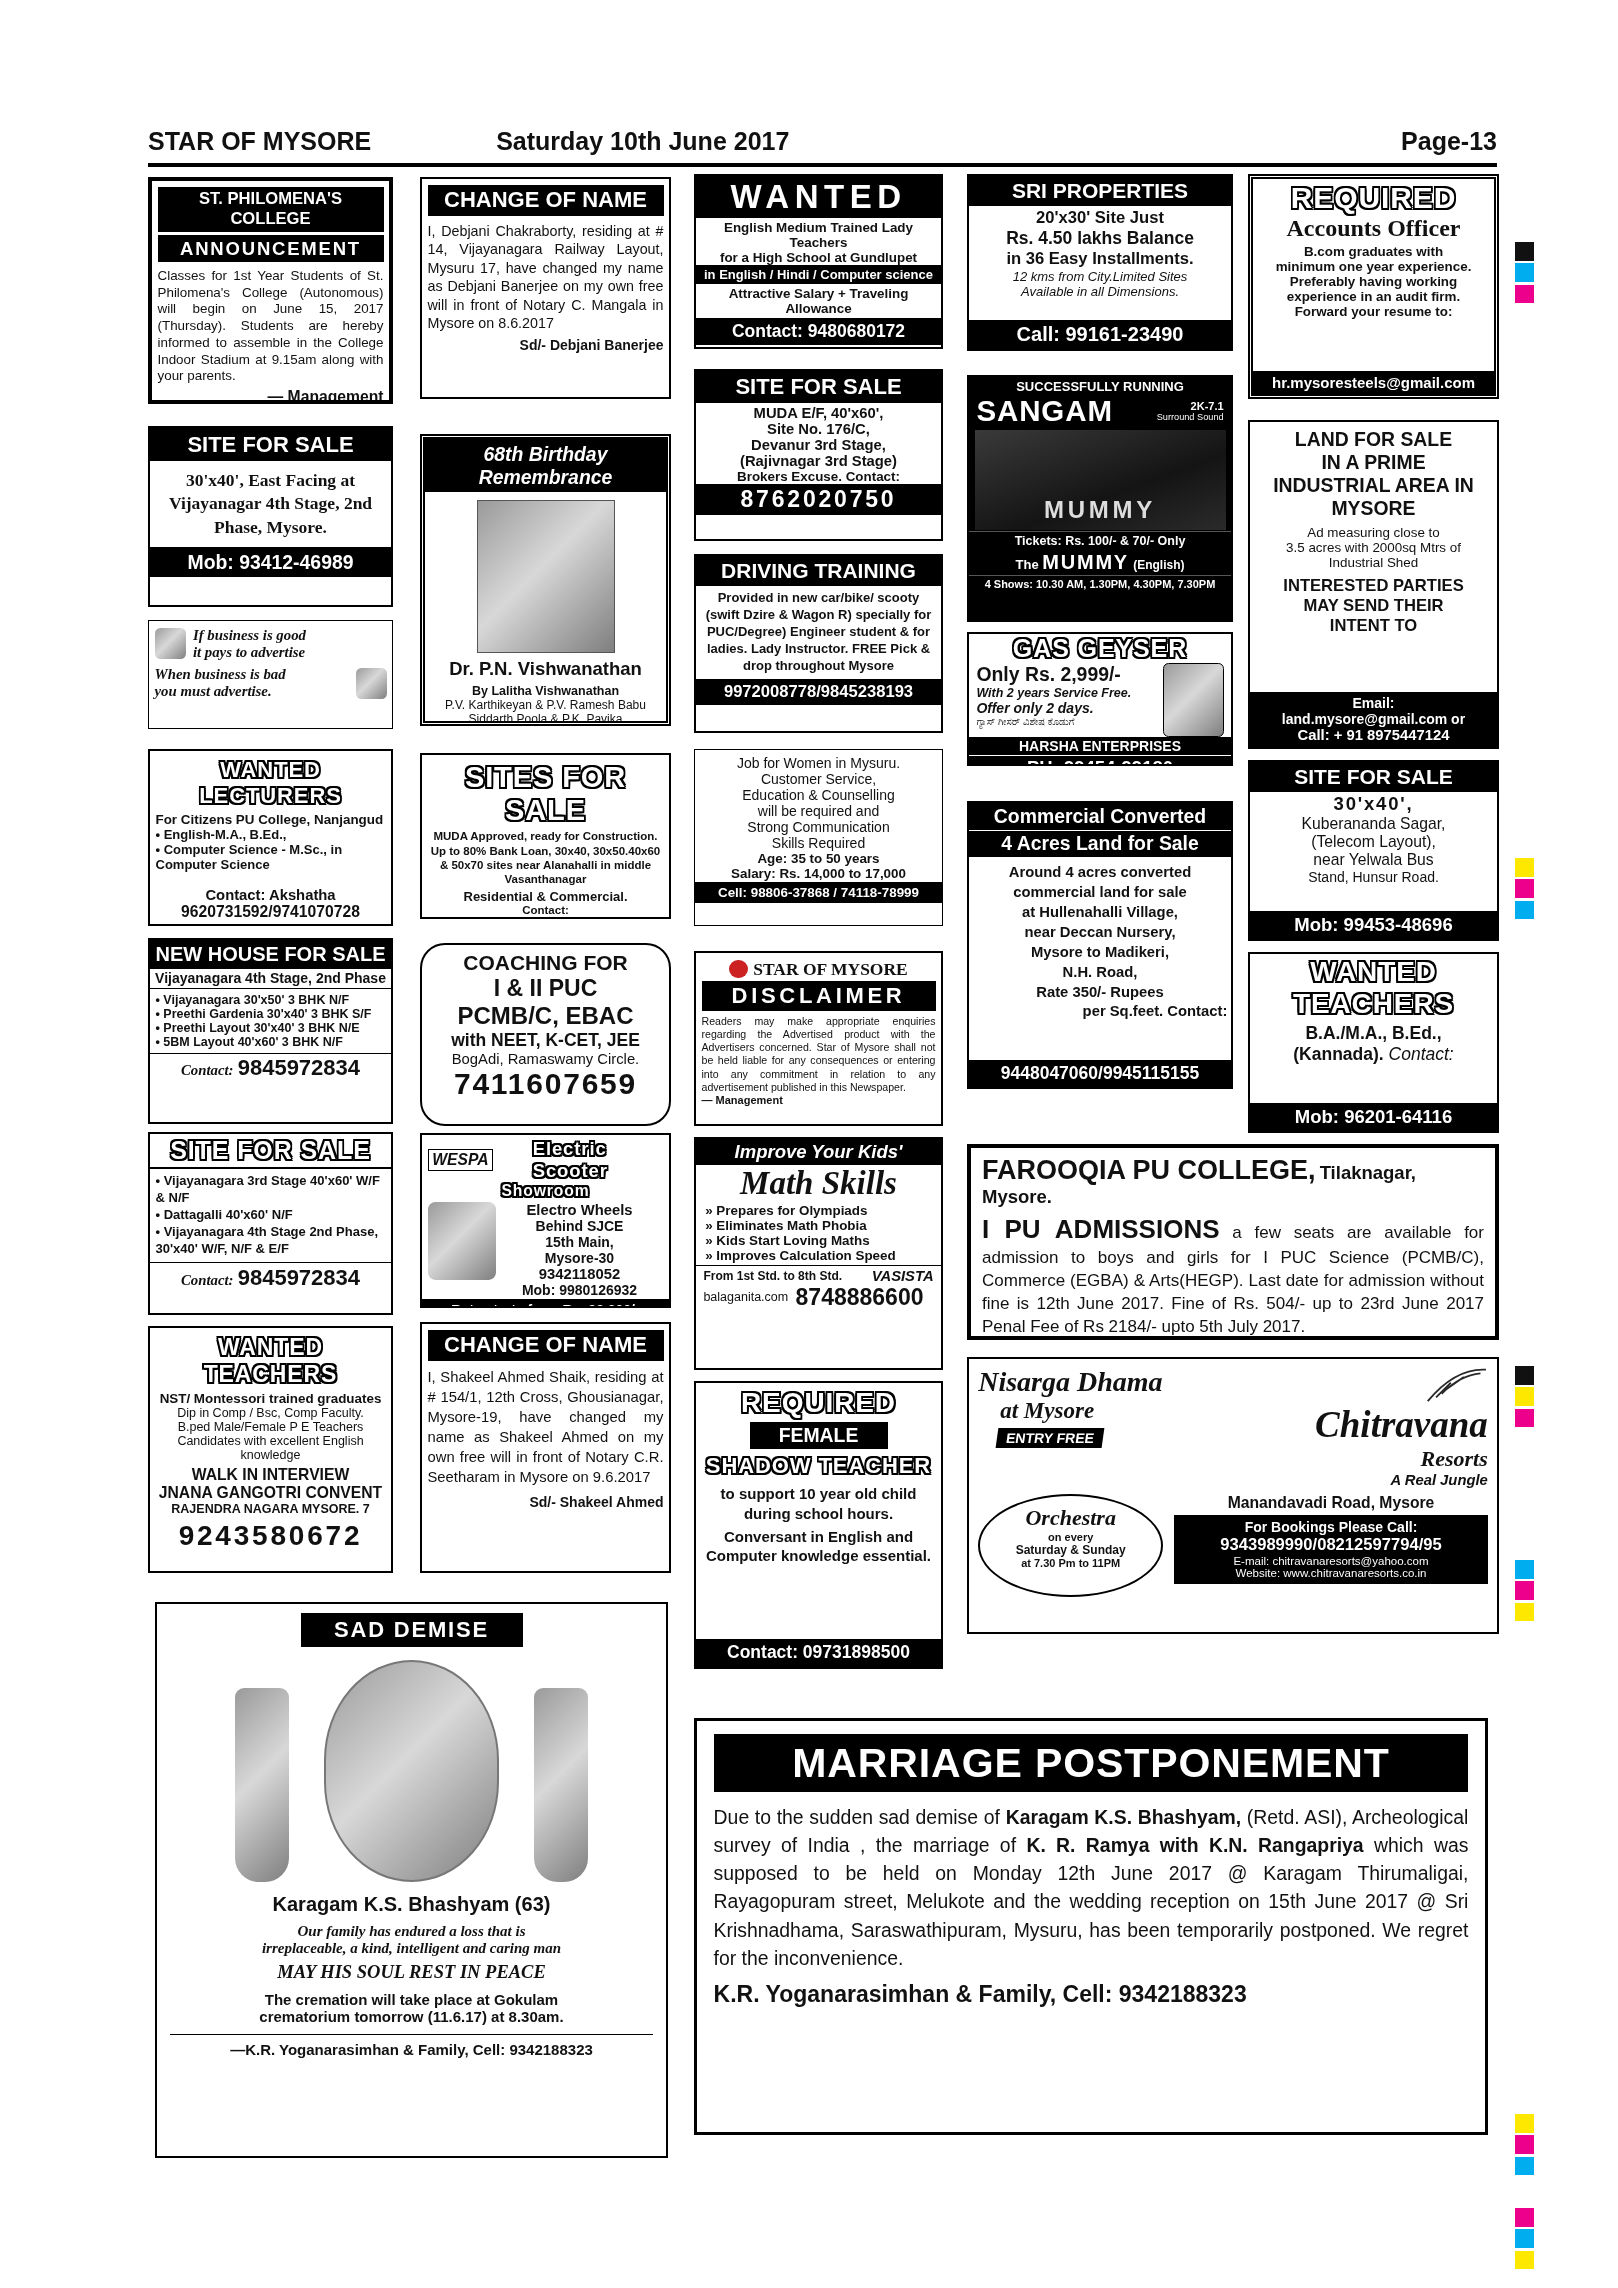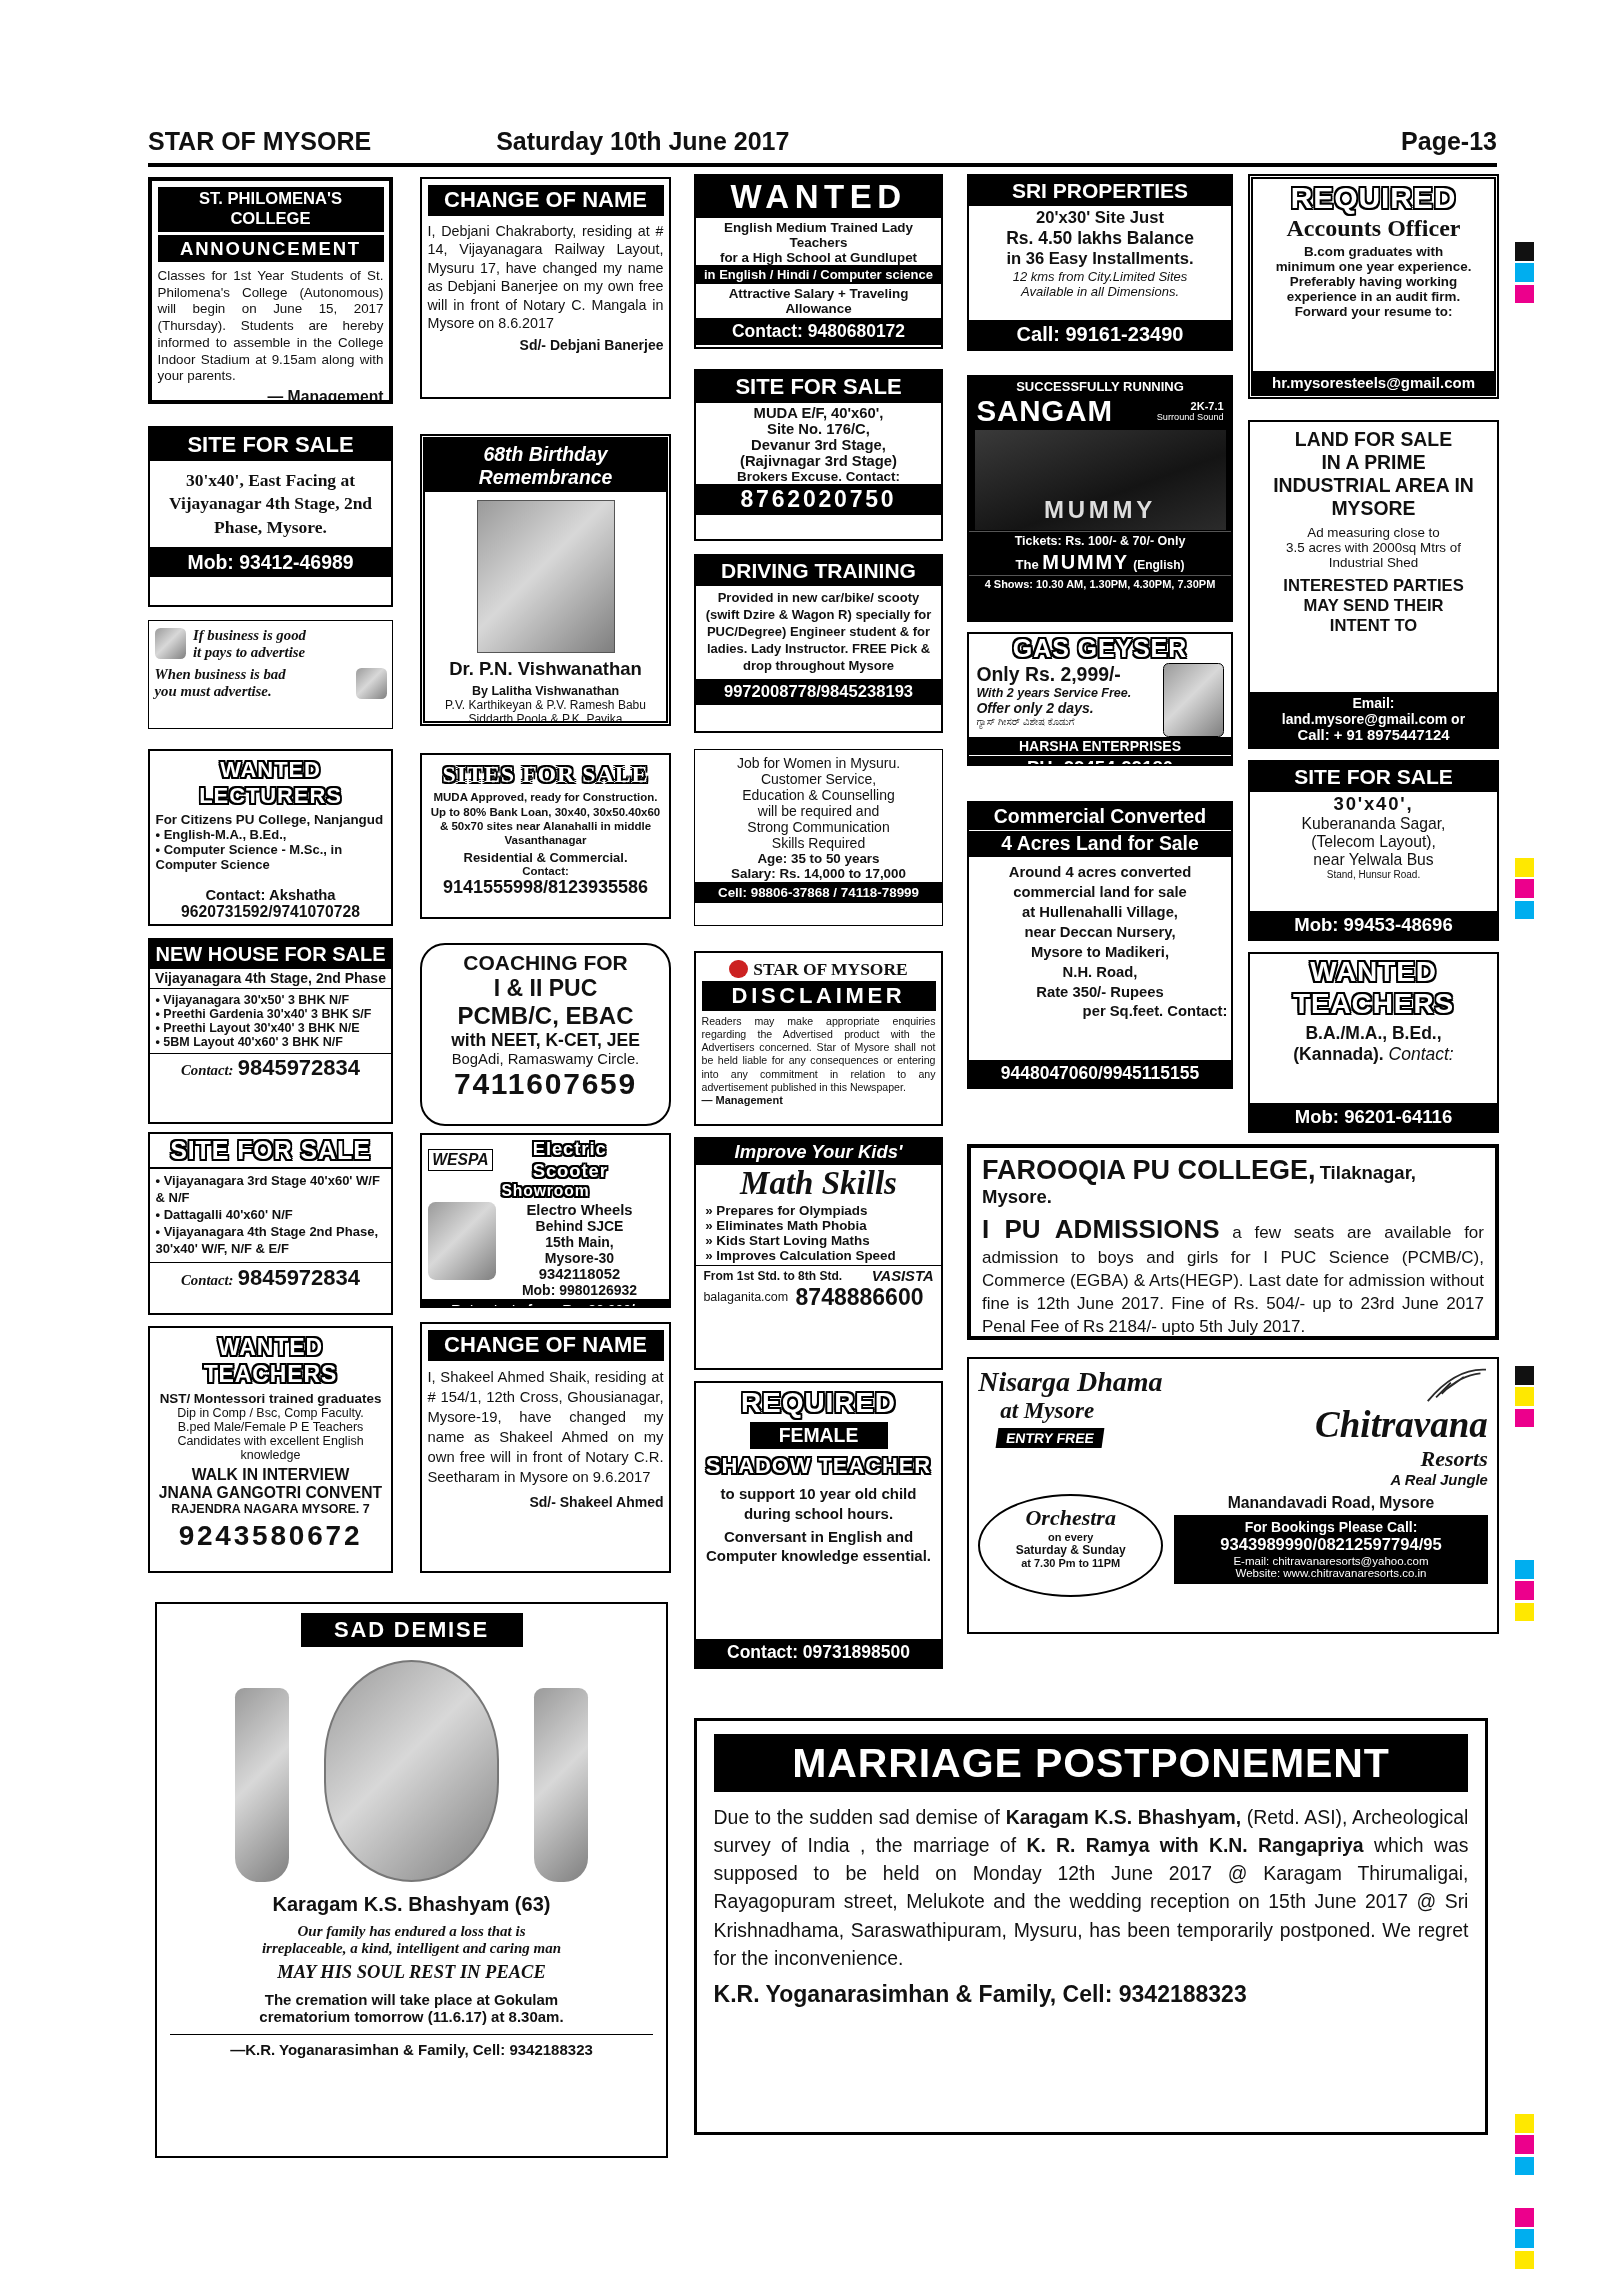--- a/index.html
+++ b/index.html
@@ -139,21 +139,21 @@
   <div class="ad bx2" style="left:420px; top:434px; width:251px; height:292px;">
     <div class="hd i" style="font-size:19.4px; padding:3.7px 0;">68th Birthday Remembrance</div>
     <div class="photo" style="width:138px; height:153px; margin:7.4px auto 0; border:1.8px solid #555;"></div>
     <div class="c b" style="font-size:18.5px; margin-top:5.5px;">Dr. P.N. Vishwanathan</div>
     <div class="c b" style="font-size:12.5px; margin-top:3.7px;">By Lalitha Vishwanathan</div>
     <div class="c" style="font-size:12px;">P.V. Karthikeyan &amp; P.V. Ramesh Babu</div>
     <div class="c" style="font-size:12px;">Siddarth Poola &amp; P.K. Pavika</div>
   </div>
 
   <div class="ad bx pad" style="left:420px; top:753px; width:251px; height:166px;">
-    <div class="c hollow" style="font-size:24px;font-family:Liberation Serif, serif;">SITES FOR SALE</div>
+    <div class="c hollow" style="font-size:29px;">SITES FOR SALE</div>
     <div class="c b" style="font-size:11.5px; line-height:1.25; margin-top:2.8px;">MUDA Approved, ready for Construction. Up to 80% Bank Loan, 30x40, 30x50.40x60 &amp; 50x70 sites near Alanahalli in middle Vasanthanagar</div>
     <div class="c b" style="font-size:13px; margin-top:1.8px;">Residential &amp; Commercial.</div>
     <div class="c b" style="font-size:11.5px;">Contact:</div>
     <div class="c b" style="font-size:18px;">9141555998/8123935586</div>
   </div>
 
   <div class="ad bx pad" style="left:420px; top:943px; width:251px; height:183px;border-radius:25px;">
     <div class="c b" style="font-size:21px;">COACHING FOR</div>
     <div class="c b" style="font-size:23px;">I &amp; II PUC</div>
     <div class="c b" style="font-size:24px;">PCMB/C, EBAC</div>
@@ -408,21 +408,21 @@
       <div style="font-size:14.8px;">Call: + 91 8975447124</div>
     </div>
   </div>
 
   <div class="ad bx" style="left:1248px; top:760px; width:251px; height:181px;">
     <div class="hd" style="font-size:21px; padding:2.8px 0;">SITE FOR SALE</div>
     <div class="c b" style="font-size:18.5px; letter-spacing:1.8px; margin-top:1.8px;">30'x40',</div>
     <div class="c" style="font-size:15.7px;">Kuberananda Sagar,</div>
     <div class="c" style="font-size:15.7px;">(Telecom Layout),</div>
     <div class="c" style="font-size:15.7px;">near Yelwala Bus</div>
-    <div class="c" style="font-size:10px;">Stand, Hunsur Road.</div>
+    <div class="c" style="font-size:14px;">Stand, Hunsur Road.</div>
     <div class="hd" style="font-size:18.5px; padding:2.8px 0; position:absolute; left:0; right:0; bottom:0;">Mob: 99453-48696</div>
   </div>
 
   <div class="ad bx" style="left:1248px; top:952px; width:251px; height:181px;">
     <div class="c hollow" style="font-size:28px; margin-top:1.8px;">WANTED</div>
     <div class="c hollow" style="font-size:28px;">TEACHERS</div>
     <div class="c b" style="font-size:17.5px; margin-top:3.7px;">B.A./M.A., B.Ed.,</div>
     <div class="c" style="font-size:17.5px;">
       <span class="b">(Kannada). </span><span class="i">Contact:</span>
     </div>

